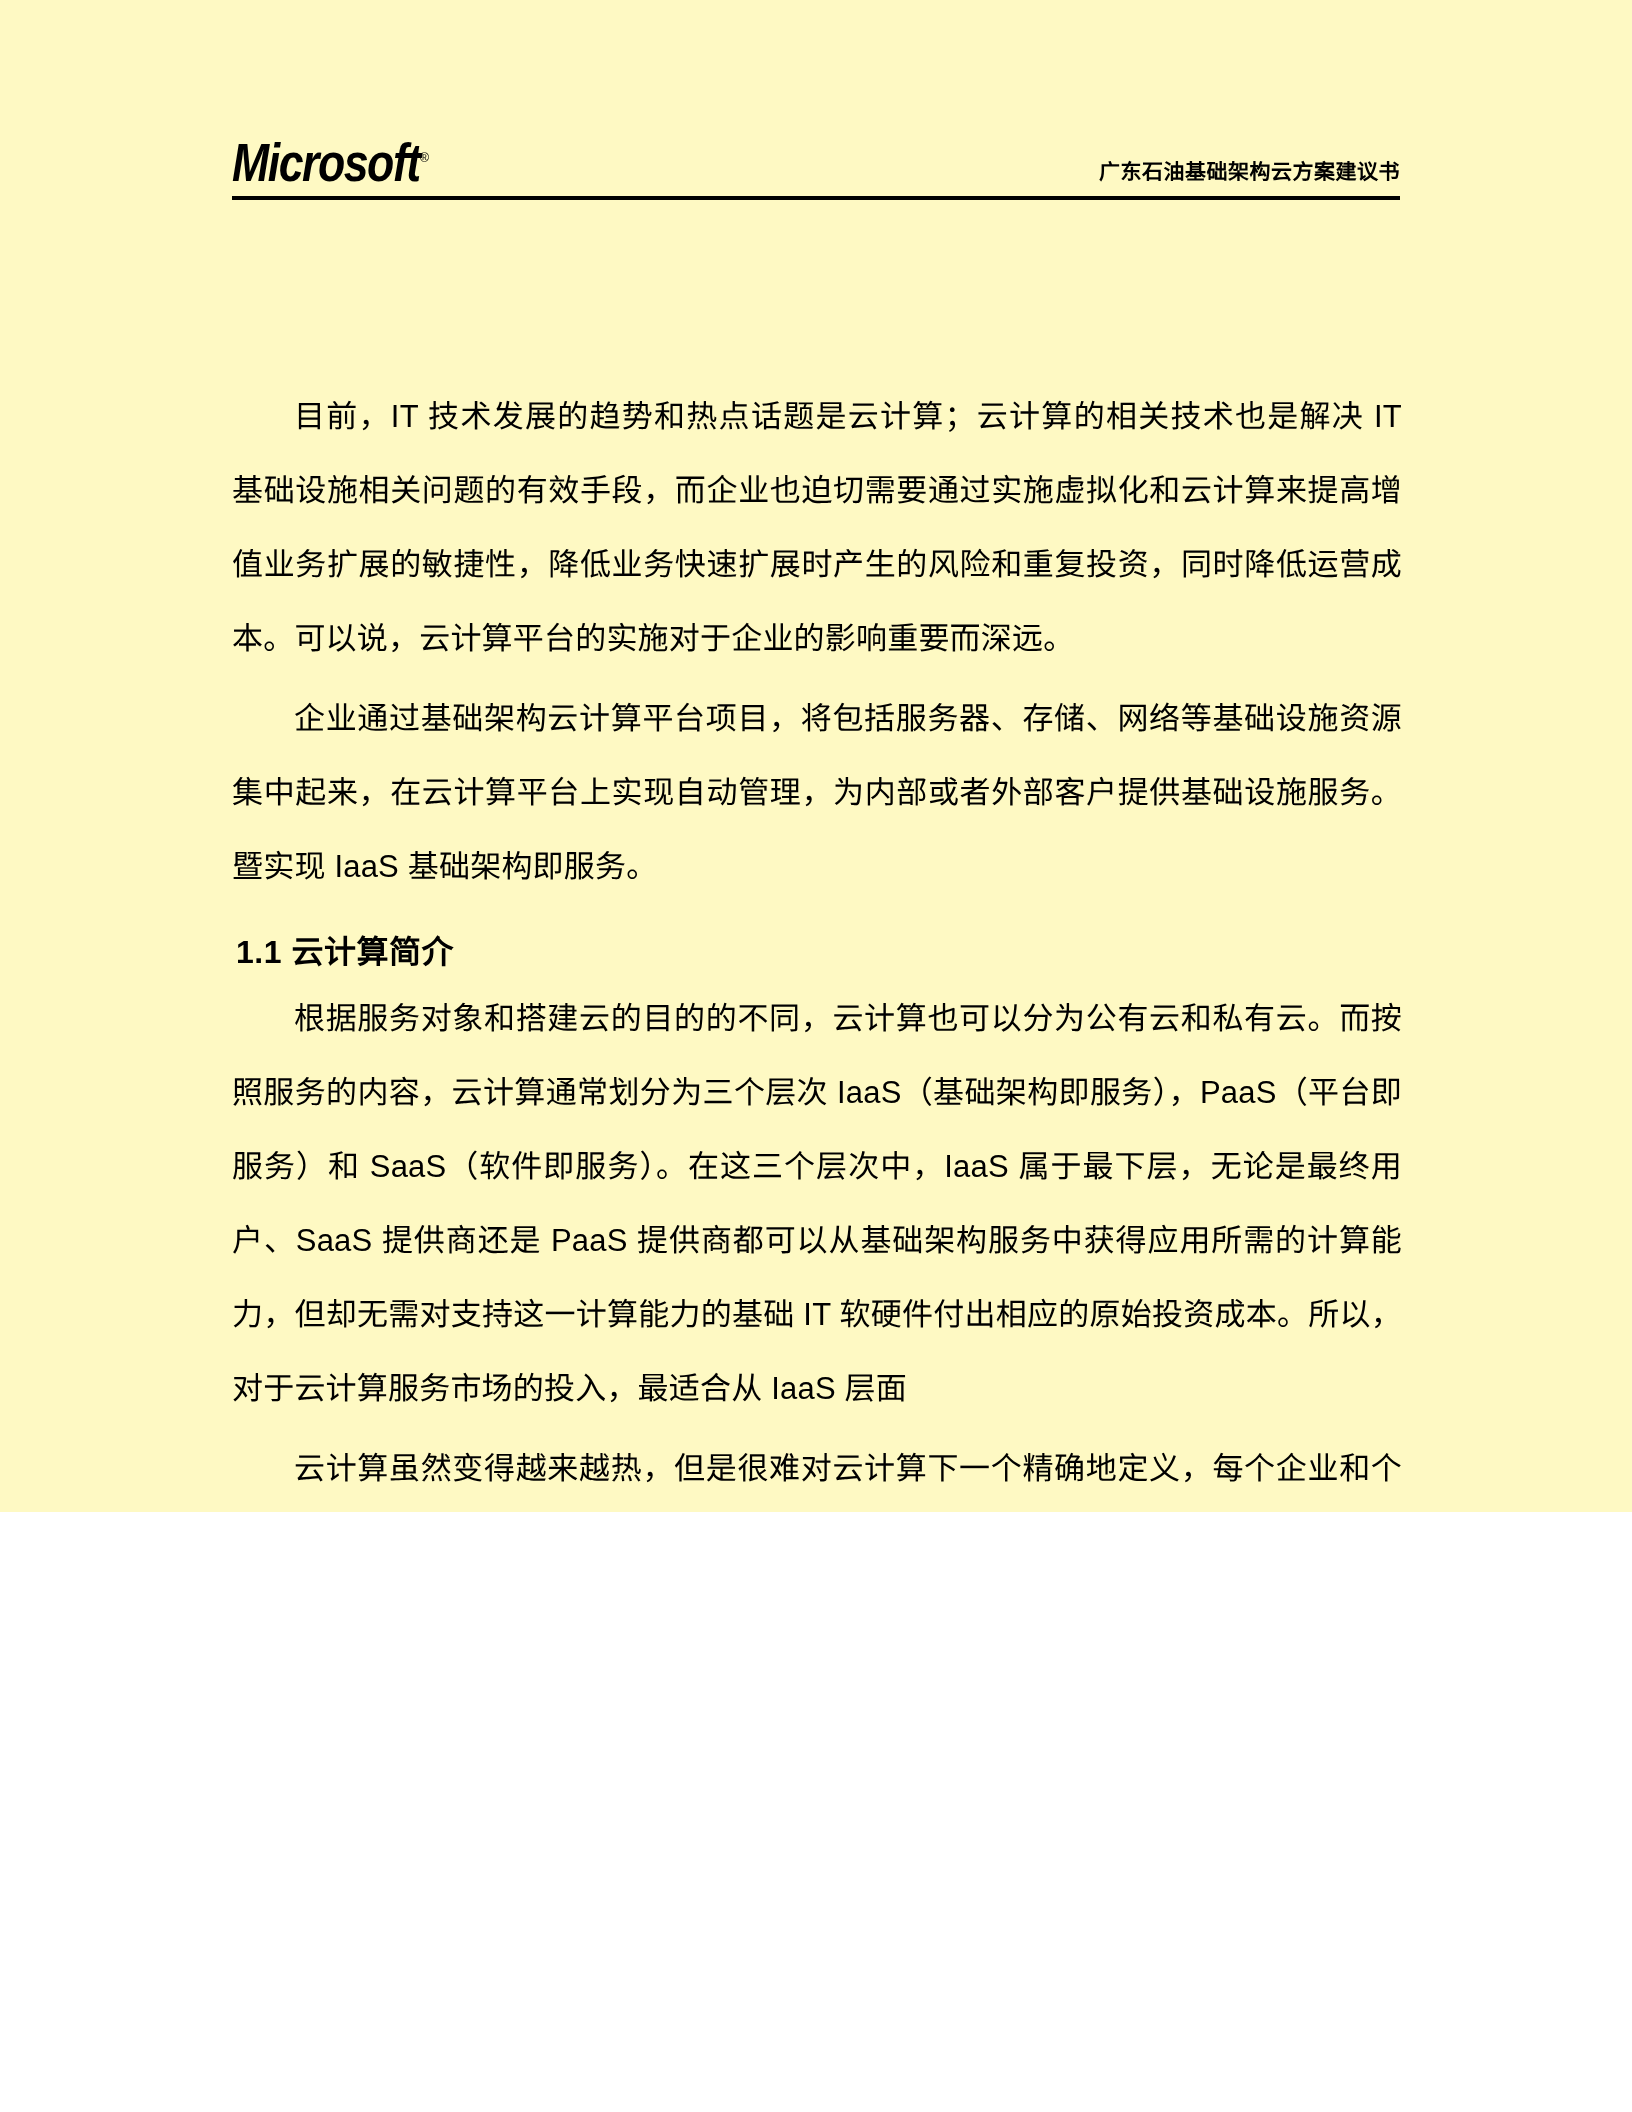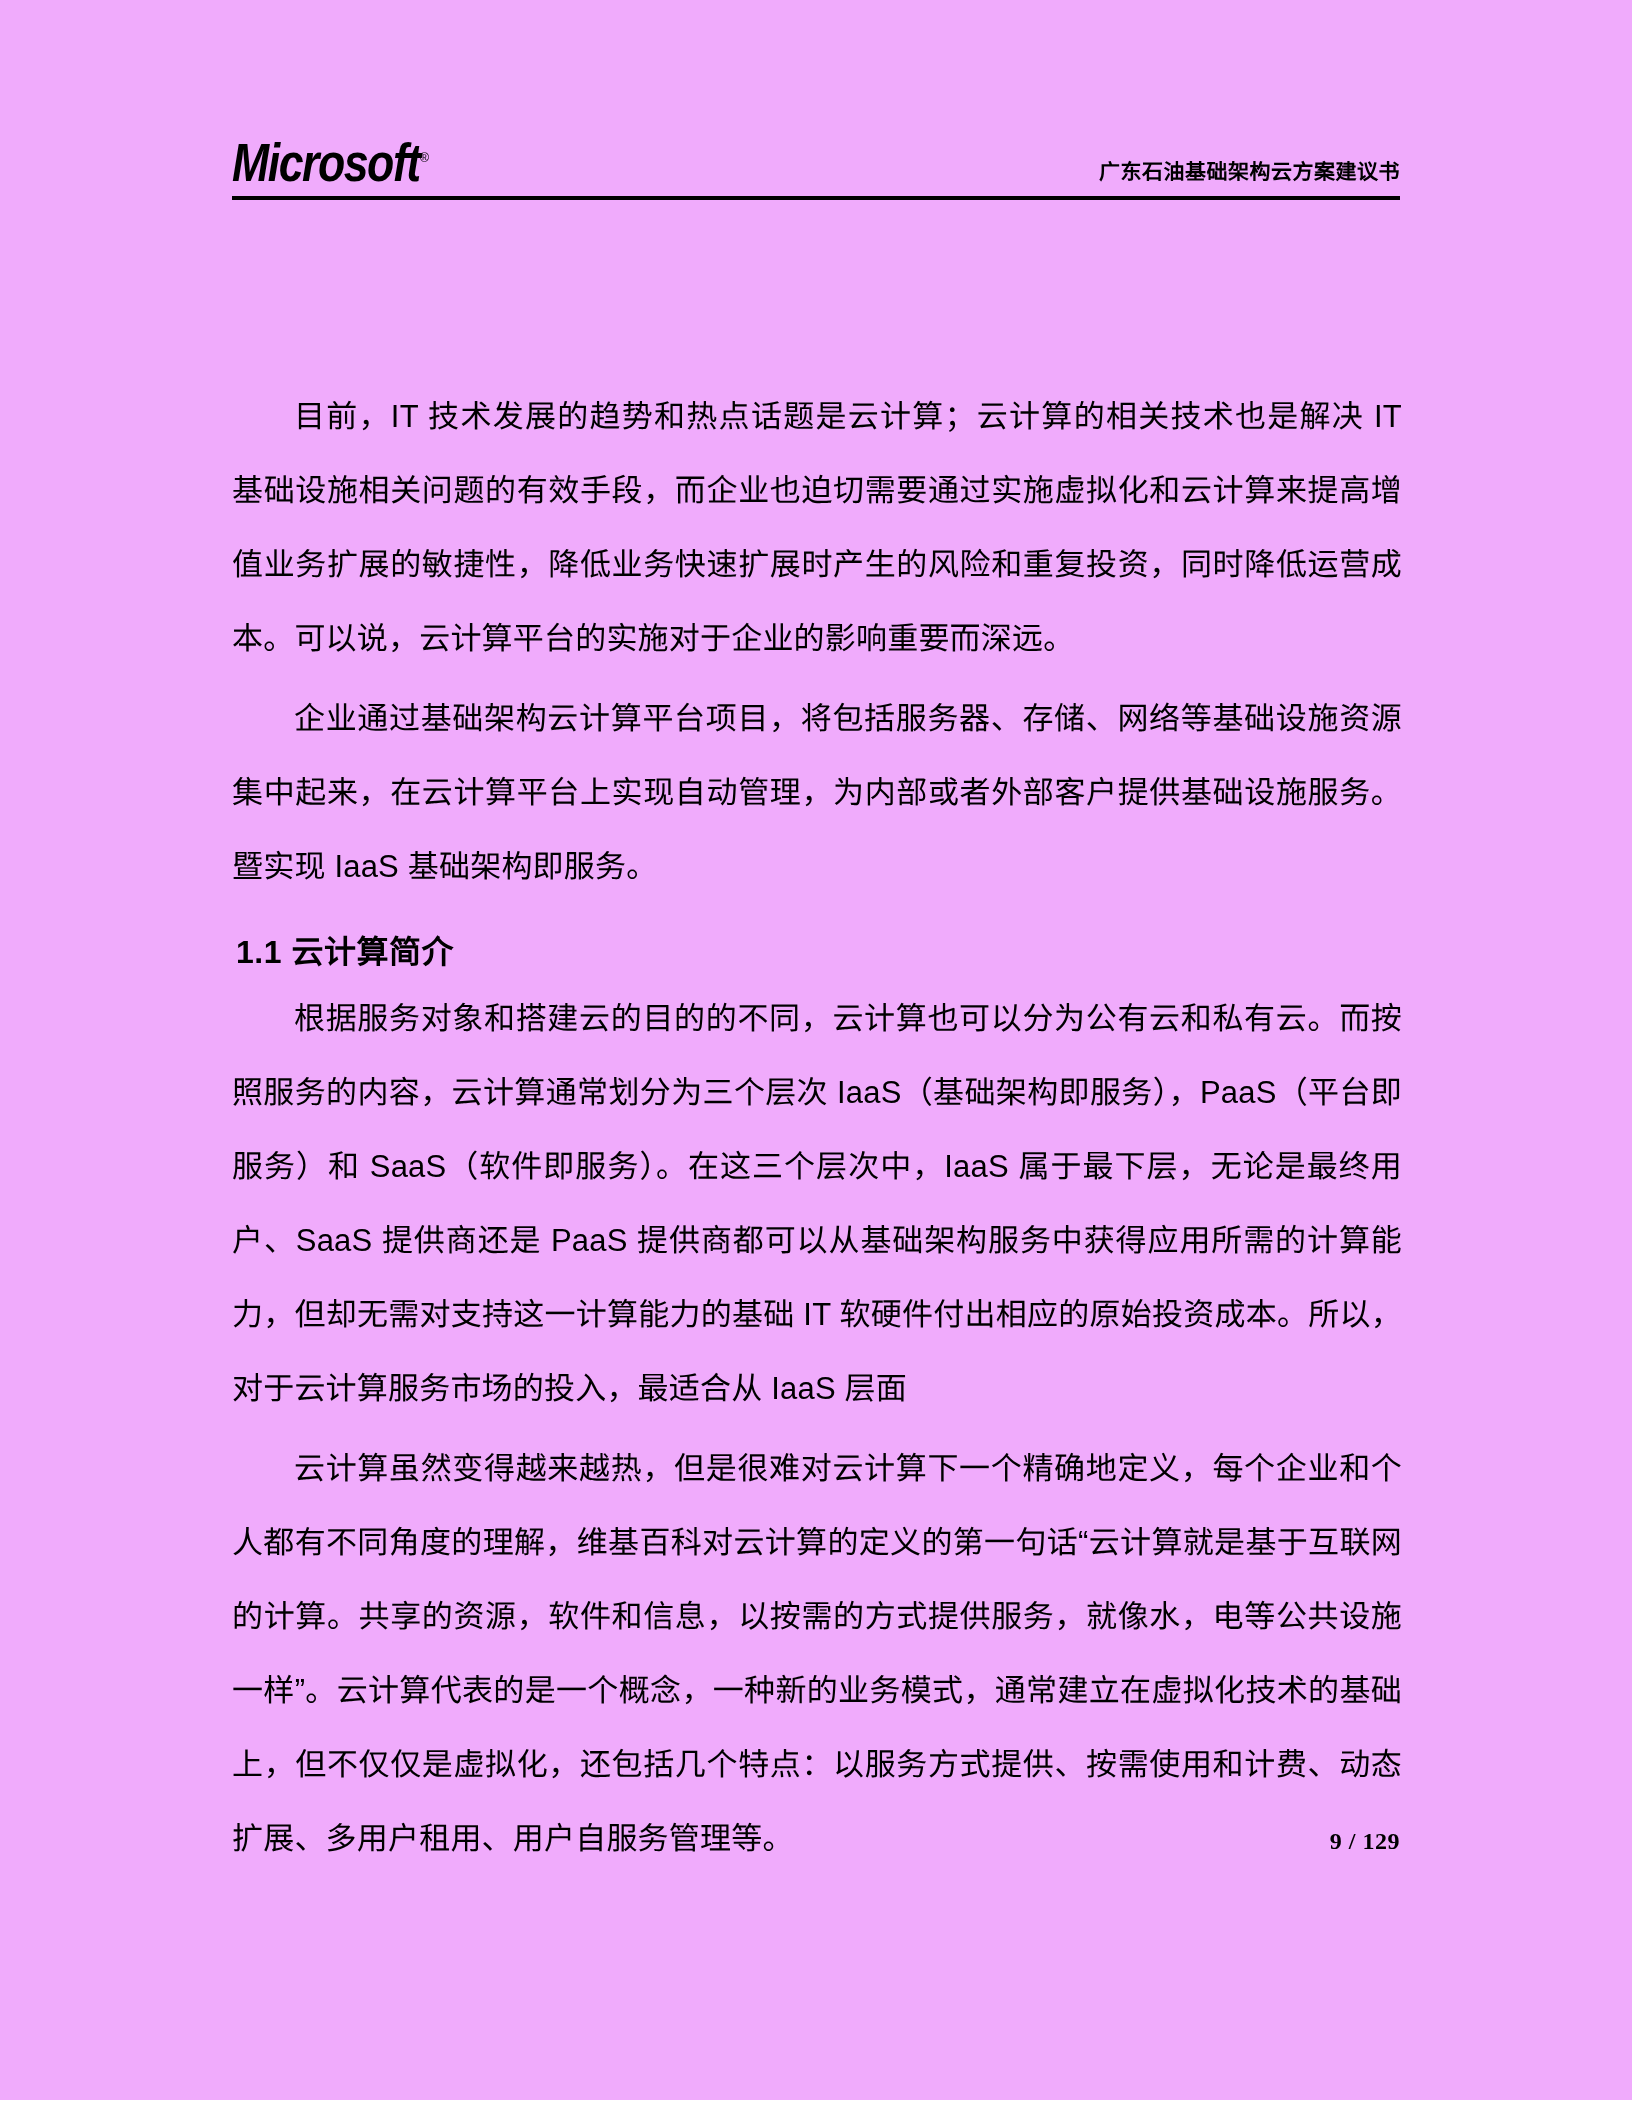--- a/index.html
+++ b/index.html
@@ -3,22 +3,22 @@
 <meta charset="utf-8">
 <style>
   html, body {
     margin: 0;
     padding: 0;
     background: #ffffff;
   }
   .page {
     position: relative;
     width: 1632px;
-    height: 2100px;
-    background: #f0abfc;
+    height: 1512px;
+    background: #fef9c3;
     box-sizing: border-box;
     font-family: "Liberation Sans", "DejaVu Sans", sans-serif;
     color: #000000;
     overflow: hidden;
   }
 
   
   .header {
     position: absolute;
     left: 232px;

